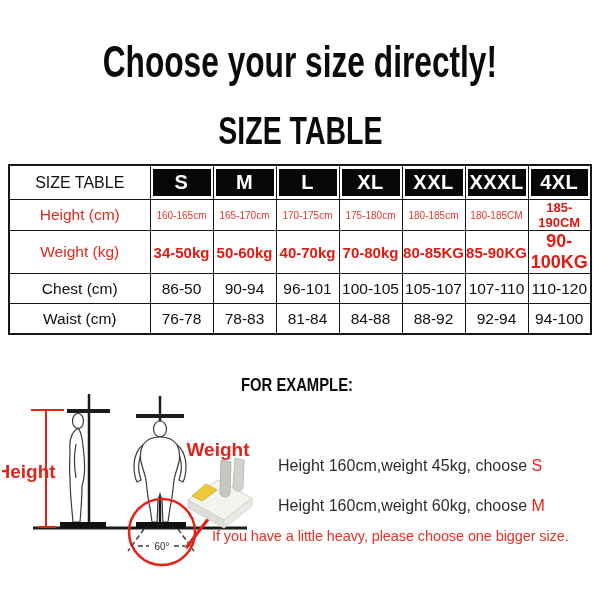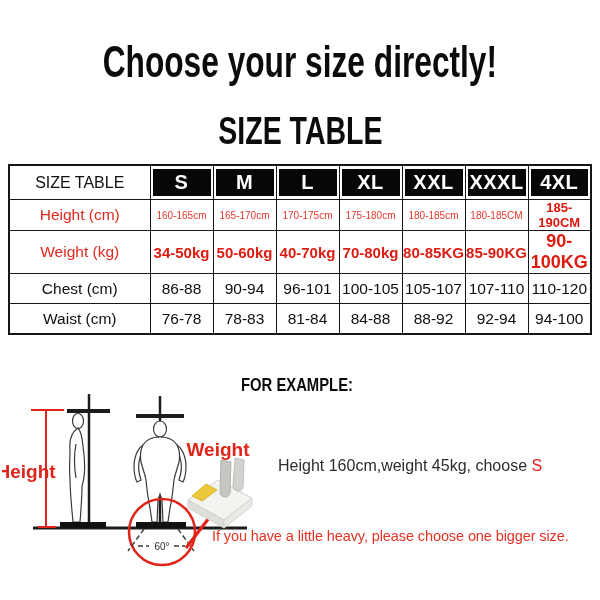--- a/index.html
+++ b/index.html
@@ -107,21 +107,21 @@
         <td>34-50kg</td>
         <td>50-60kg</td>
         <td>40-70kg</td>
         <td>70-80kg</td>
         <td>80-85KG</td>
         <td>85-90KG</td>
         <td>90-100KG</td>
       </tr>
       <tr class="row-plain">
         <th>Chest (cm)</th>
-        <td>86-88</td>
+        <td>86-50</td>
         <td>90-94</td>
         <td>96-101</td>
         <td>100-105</td>
         <td>105-107</td>
         <td>107-110</td>
         <td>110-120</td>
       </tr>
       <tr class="row-plain">
         <th>Waist (cm)</th>
         <td>76-78</td>
@@ -191,16 +191,19 @@
   </svg>
 
   <div class="for-example">
     <span class="condensed-left">FOR EXAMPLE:</span>
   </div>
 
   <div class="ex-line ex-line1">
     <span>Height 160cm,weight 45kg, choose </span><span class="size-letter">S</span>
   </div>
 
+  <div class="ex-line ex-line2">
+    <span>Height 160cm,weight 60kg, choose </span><span class="size-letter">M</span>
+  </div>
 
   <div class="note">If you have a little heavy, please choose one bigger size.</div>
 
 </div>
 
 </body></html>

